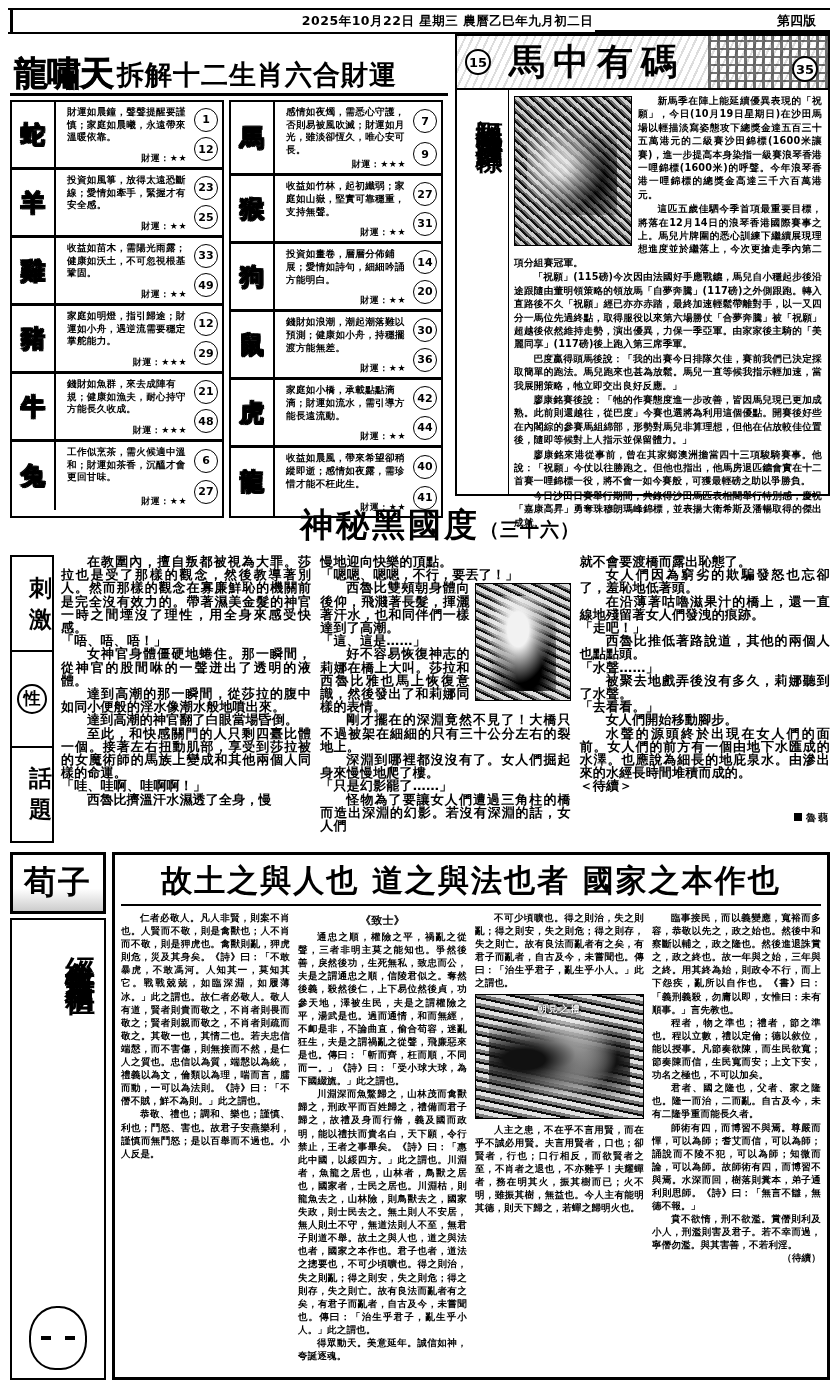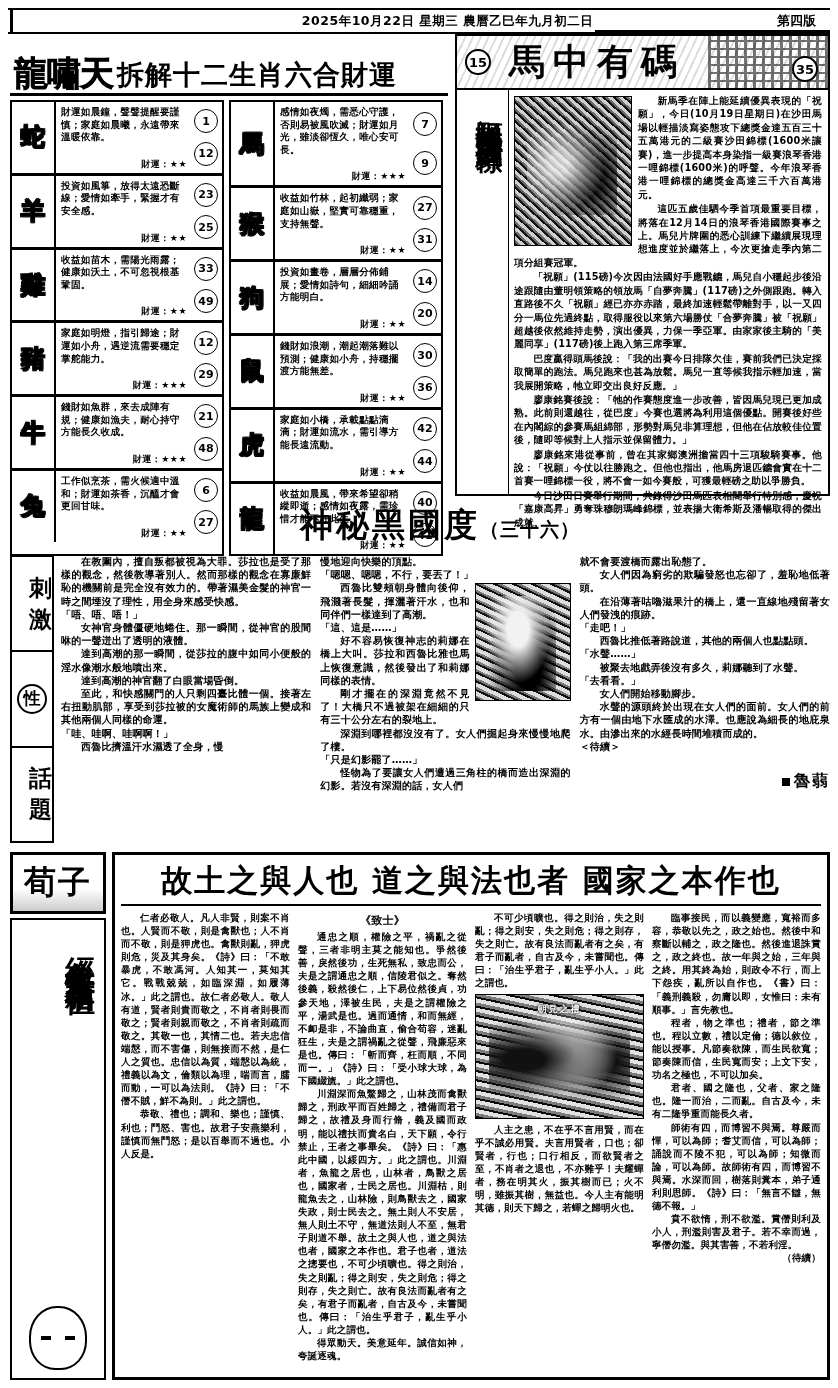--- a/index.html
+++ b/index.html
@@ -67,22 +67,22 @@
     flex: 0 0 44px; display: flex; align-items: center; justify-content: center;
     border-right: 2px solid #000;
     font-family: "DejaVu Serif", "Liberation Serif", serif;
     font-weight: bold; font-size: 24px;
     -webkit-text-stroke: 1.1px #000;
     color: #fff;
     text-shadow:
       -1px -1px 0 #000, 1px -1px 0 #000, -1px 1px 0 #000, 1px 1px 0 #000;
   }
   .ztext {
-    flex: 1 1 auto; padding: 4px 3px 2px 5px;
-    display: flex; flex-direction: column; justify-content: space-between; gap: 12px;
+    flex: 1 1 auto; padding: 4px 3px 2px 11px;
+    display: flex; flex-direction: column; justify-content: space-between;
   }
   .ztext .body {
     font-size: 9.6px; line-height: 12.6px; font-weight: bold;
     letter-spacing: 0.3px;
   }
   .ztext .luck {
     font-size: 9px; font-weight: bold; text-align: right; margin-top: 2px;
     letter-spacing: 0.5px;
   }
   .znums {
@@ -180,39 +180,39 @@
   }
   .mid-vlabel .ch:last-child { border-bottom: none; }
   .mid-vlabel .ch.circled span {
     display:flex; align-items:center; justify-content:center;
     width: 30px; height: 30px; border: 2.5px solid #000; border-radius: 50%;
     font-size: 17px;
   }
   .mid-cols { flex: 1 1 auto; display: flex; gap: 9px; }
   .mid-col { flex: 1 1 0; position: relative; }
   .mid-col p {
-    margin: 0; font-size: 10px; line-height: 13.2px; text-align: justify;
+    margin: 0; font-size: 13px; line-height: 13.2px; text-align: justify;
     text-indent: 2em; font-weight: bold; letter-spacing: .2px;
   }
   .mid-col p.noind { text-indent: 0; }
   .mid-col p.right { text-align: left; text-indent: 0; }
   .mid-photo {
     width: 96px; height: 118px; float: right; margin: 2px 0 3px 5px;
     background:
       repeating-linear-gradient(25deg, #111 0 2px, #777 2px 4px, #ddd 4px 8px),
       linear-gradient(140deg, #444, #aaa);
     border: 1px solid #000; position: relative; overflow:hidden;
   }
   .mid-photo::after{
     content:""; position:absolute; inset: 10% 15% 8% 12%;
     background: radial-gradient(ellipse at 45% 35%, #f2f2f2 0 20%, rgba(255,255,255,0) 62%),
                 radial-gradient(ellipse at 60% 75%, #000 0 22%, rgba(0,0,0,0) 70%);
   }
   .byline {
-    text-align: right; font-weight: bold; font-size: 16px; margin-top: 18px;
+    text-align: right; font-weight: bold; font-size: 10px; margin-top: 18px;
     letter-spacing: 2px;
   }
   .byline .sq { display:inline-block; width:8px; height:8px; background:#000; margin-right:4px; }
 
   
   .bot-sec { position: absolute; left: 10px; top: 852px; width: 820px; height: 528px; }
   .bot-wrap { display: flex; gap: 6px; height: 100%; }
   .bot-left { flex: 0 0 96px; display: flex; flex-direction: column; gap: 4px; }
   .seal {
     height: 62px; border: 3px solid #000;

